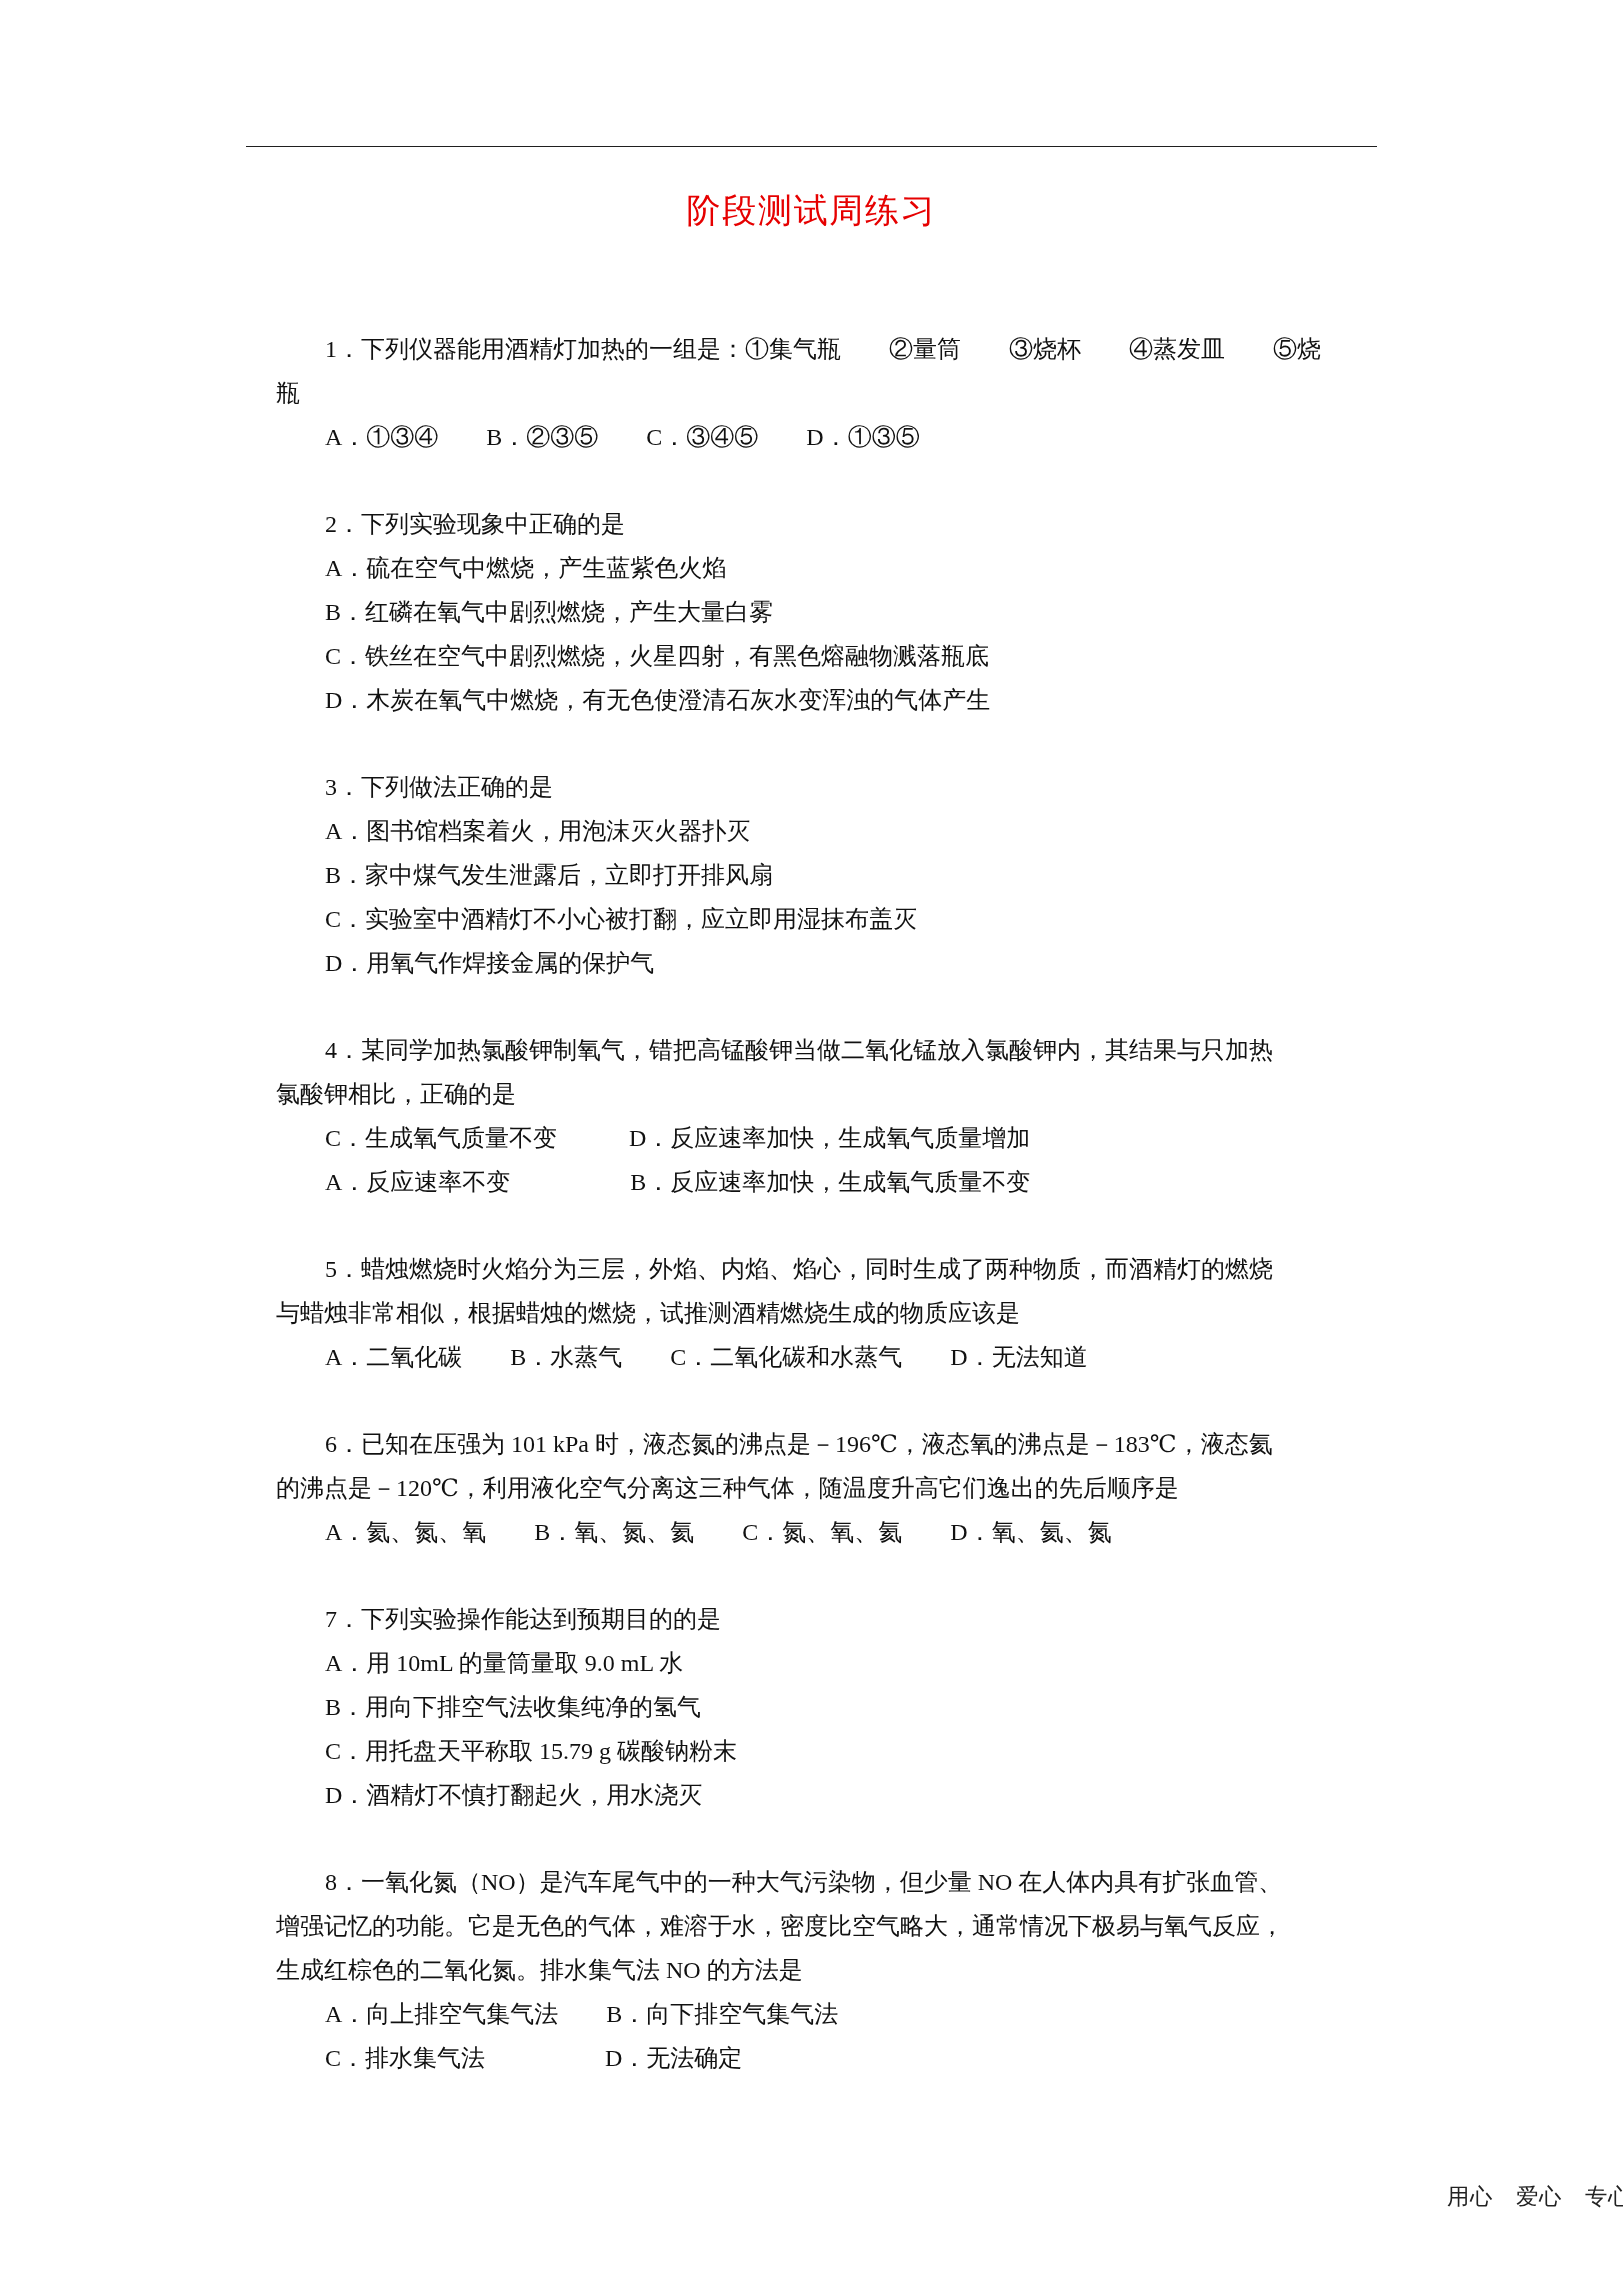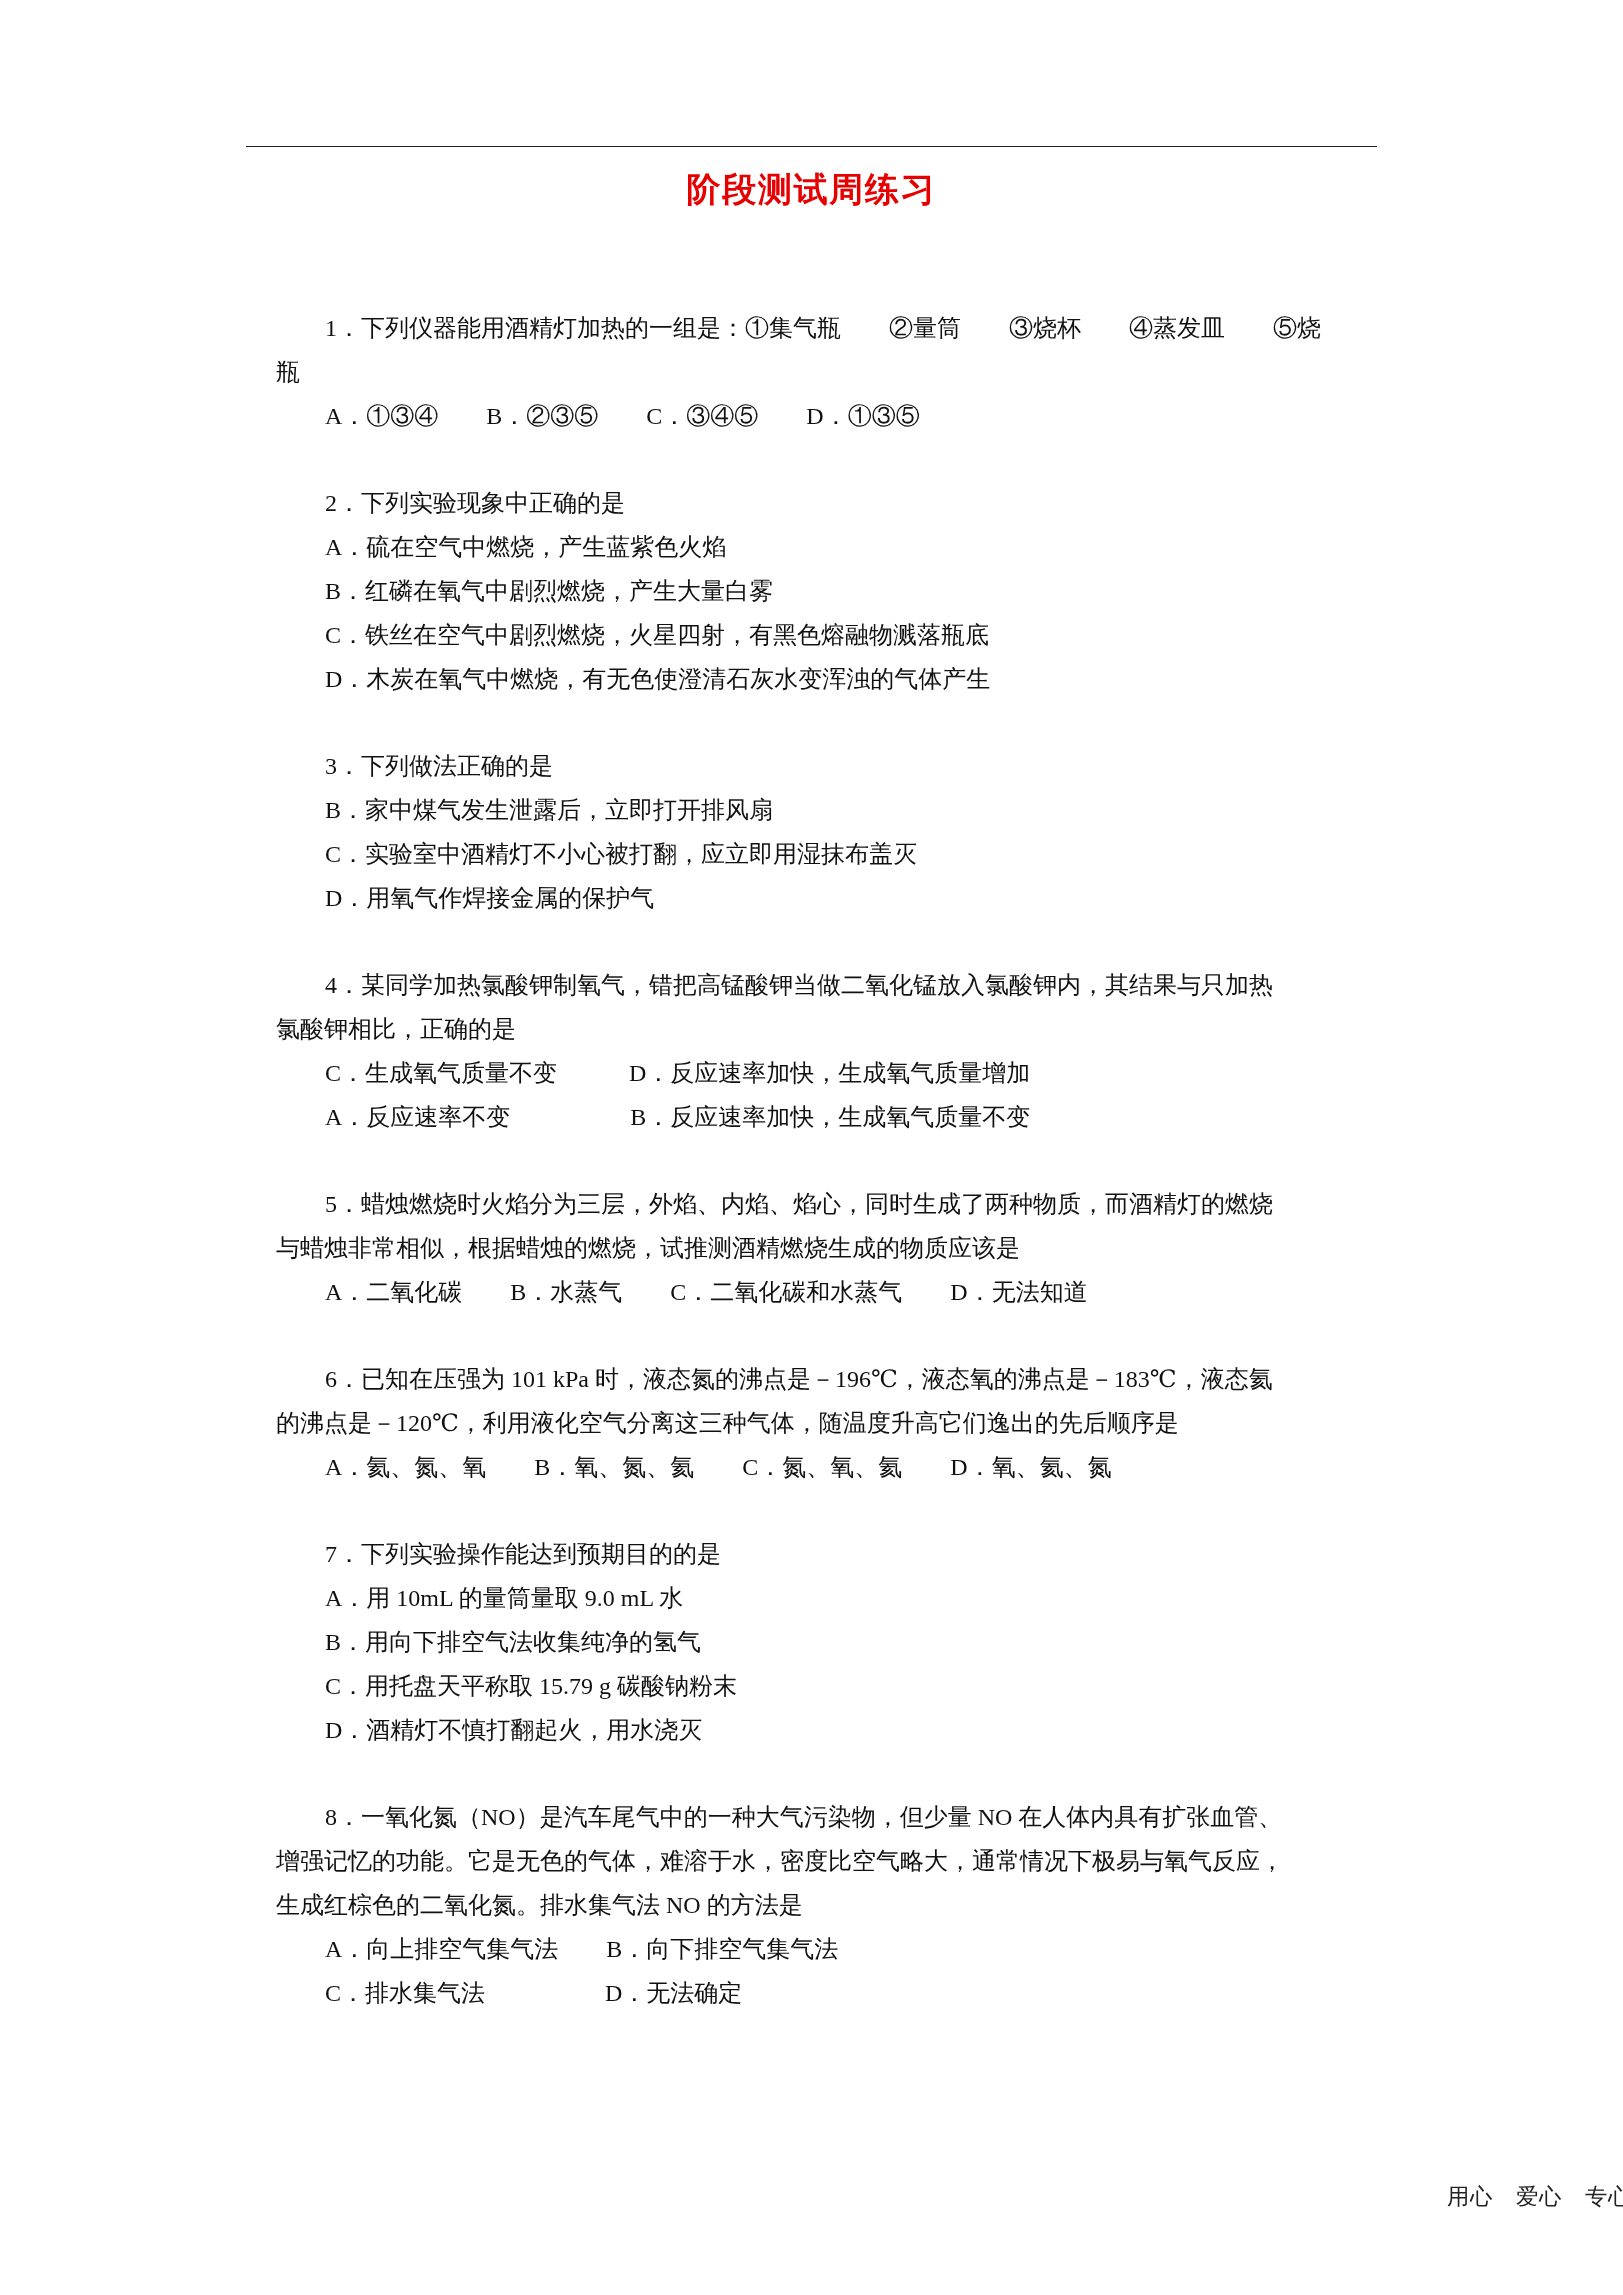--- a/index.html
+++ b/index.html
@@ -13,25 +13,25 @@
     font-family: "Liberation Serif", "DejaVu Serif", serif;
     overflow: hidden;
   }
   .content { padding: 0 246px; }
   .top-rule {
     margin-top: 146px;
     border-top: 1.7px solid #1f1f1f;
     width: 100%;
   }
   .title {
-    margin-top: 19px;
+    margin-top: 40px;
     text-align: center;
     font-size: 34px;
     line-height: 47px;
-    font-weight: bold;
+    font-weight: normal;
     letter-spacing: 1.7px;
   }
   .questions {
     margin-top: 93px;
     font-size: 24px;
     line-height: 44px;
   }
   .question { margin-top: 43px; margin-left: 30px; }
   .question:first-child { margin-top: 0; }
   .line {
@@ -68,20 +68,21 @@
         </div>
         <div class="question">
           <p class="line indent">2．下列实验现象中正确的是</p>
           <p class="line indent">A．硫在空气中燃烧，产生蓝紫色火焰</p>
           <p class="line indent">B．红磷在氧气中剧烈燃烧，产生大量白雾</p>
           <p class="line indent">C．铁丝在空气中剧烈燃烧，火星四射，有黑色熔融物溅落瓶底</p>
           <p class="line indent">D．木炭在氧气中燃烧，有无色使澄清石灰水变浑浊的气体产生</p>
         </div>
         <div class="question">
           <p class="line indent">3．下列做法正确的是</p>
+          <p class="line indent">A．图书馆档案着火，用泡沫灭火器扑灭</p>
           <p class="line indent">B．家中煤气发生泄露后，立即打开排风扇</p>
           <p class="line indent">C．实验室中酒精灯不小心被打翻，应立即用湿抹布盖灭</p>
           <p class="line indent">D．用氧气作焊接金属的保护气</p>
         </div>
         <div class="question">
           <p class="line indent">4．某同学加热氯酸钾制氧气，错把高锰酸钾当做二氧化锰放入氯酸钾内，其结果与只加热</p>
           <p class="line">氯酸钾相比，正确的是</p>
           <p class="line indent">C．生成氧气质量不变　　　D．反应速率加快，生成氧气质量增加</p>
           <p class="line indent">A．反应速率不变　　　　　B．反应速率加快，生成氧气质量不变</p>
         </div>

